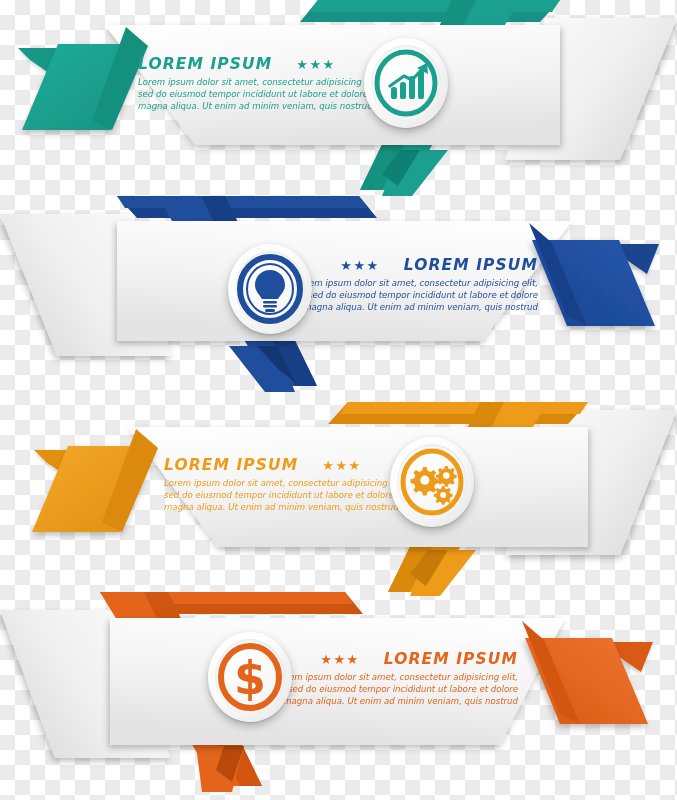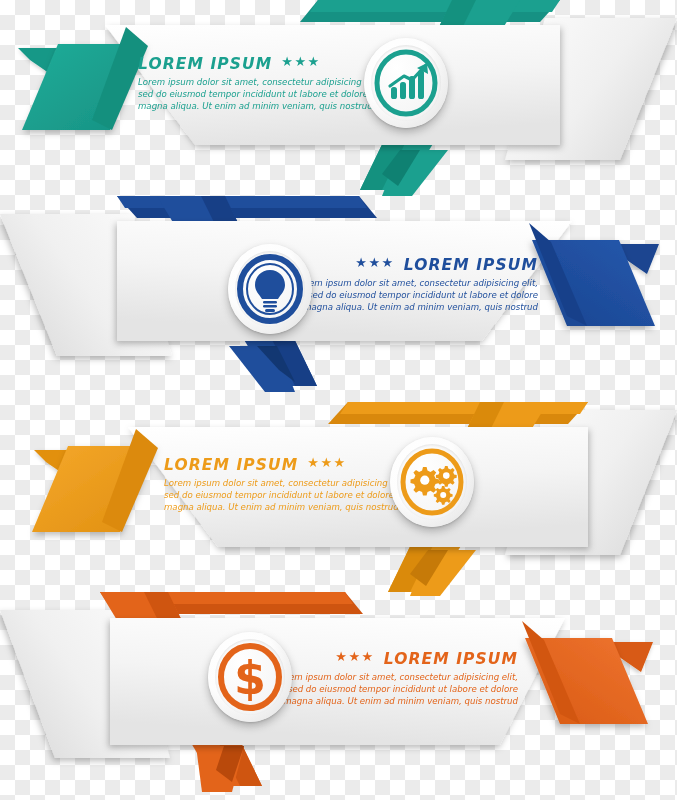--- a/index.html
+++ b/index.html
@@ -43,21 +43,22 @@
   }
 
   
   .textblock {
     position: absolute;
     width: 250px;
     pointer-events: none;
   }
   .titlerow {
     display: flex;
-    gap: 9px;
+    align-items: center;
+    gap: 24px;
     white-space: nowrap;
   }
   .title {
     font-family: "DejaVu Sans", sans-serif;
     font-style: italic;
     font-weight: bold;
     font-size: 15.5px;
     letter-spacing: 1.1px;
   }
   .stars {

